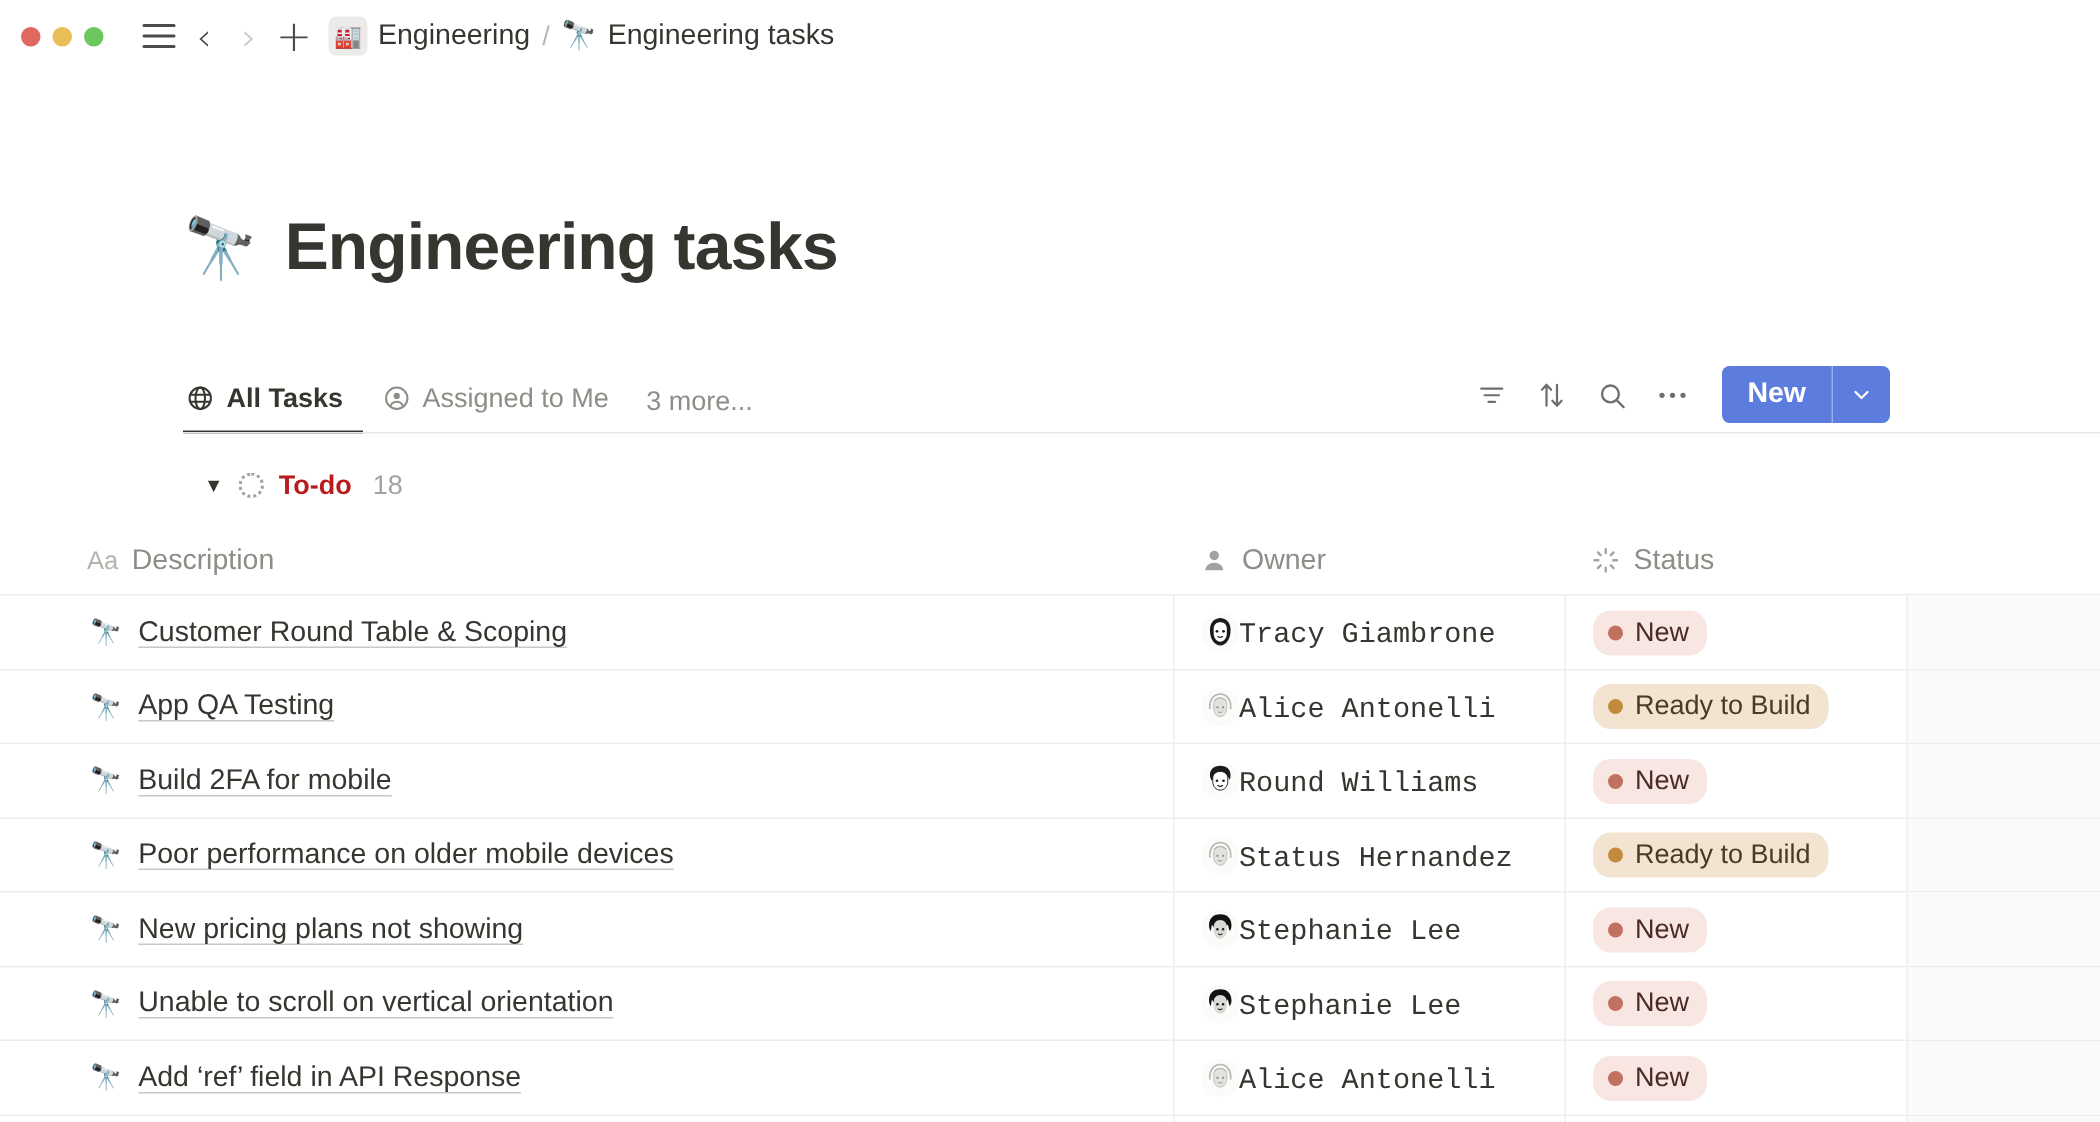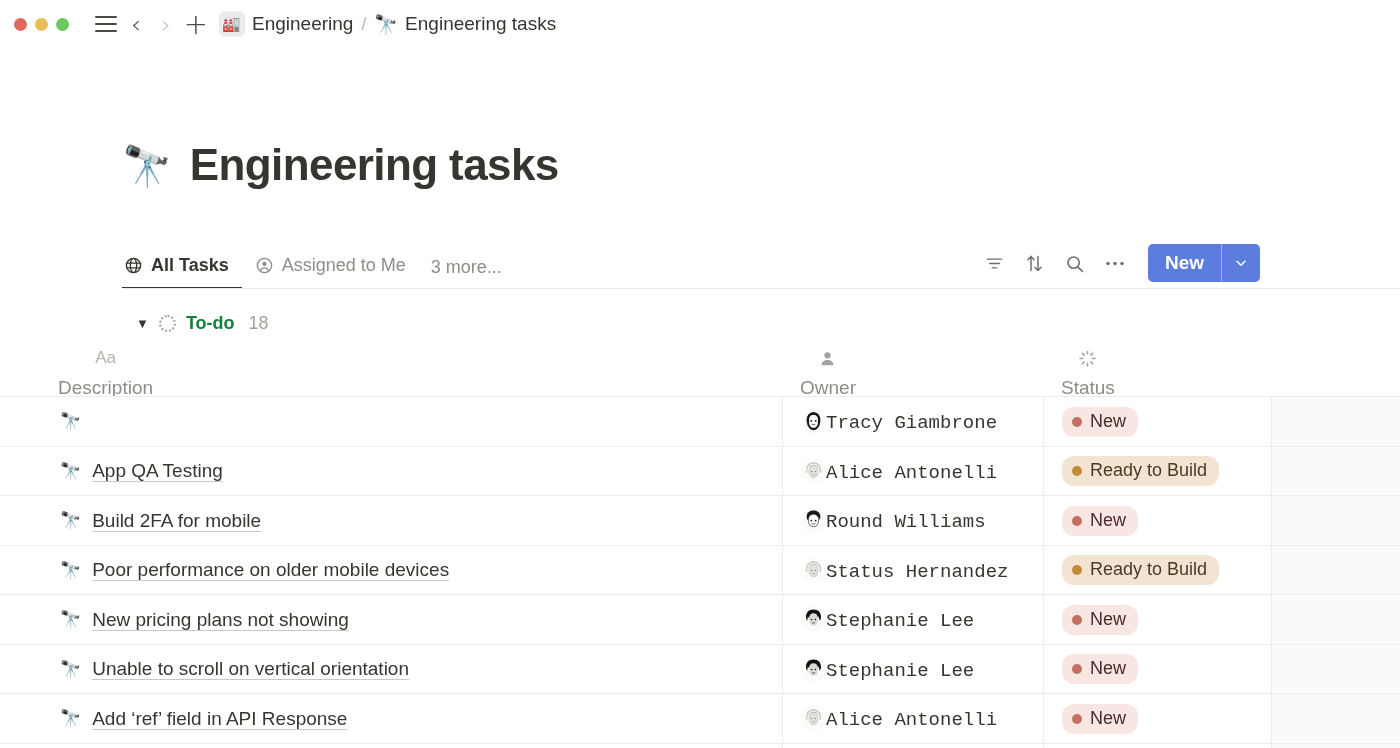--- a/index.html
+++ b/index.html
@@ -257,21 +257,21 @@
   .group-circle {
     width: 17px;
     height: 17px;
     border-radius: 50%;
     border: 2px dotted #a3a29e;
     box-sizing: border-box;
   }
   .group-name {
     font-size: 18px;
     font-weight: 700;
-    color: #15803d;
+    color: #b91c1c;
   }
   .group-count {
     font-size: 18px;
     color: #a3a29e;
     margin-left: 4px;
   }
 
   
   .table {
     margin-top: 14px;
@@ -318,21 +318,20 @@
   .row.head .c-status,
   .row.head .c-tail { border-left: none; }
   .row.head .c-desc { padding-left: 58px; }
 
   .hd {
     display: flex;
     align-items: center;
     gap: 9px;
     font-size: 19px;
     color: #8e8d87;
-    flex-direction: column;
   }
   .hd-aa {
     font-size: 17px;
     color: #b4b3ae;
     font-weight: 400;
   }
 
   .task {
     display: flex;
     align-items: center;
@@ -544,20 +543,21 @@
       </span>
     </div>
     <div class="cell c-tail" style="background:#ffffff"></div>
   </div>
 
   <div id="rows">
       <div class="row">
         <div class="cell c-desc">
           <span class="task">
             <span class="task-emoji">🔭</span>
+            <span class="task-title">Customer Round Table &amp; Scoping</span>
           </span>
         </div>
         <div class="cell c-owner">
           <span class="owner">
             <span class="avatar">
               <svg viewBox="0 0 40 40" width="25" height="25" style="display:block;border-radius:50%">
                 <circle cx="20" cy="20" r="20" fill="#fbfbfa"></circle>
                 <path d="M20 5c8 0 11 6 11 13 0 9-5 16-11 16S9 27 9 18C9 11 12 5 20 5z" fill="#1b1b1b"></path>
                 <path d="M13 16c0-4 3-7 7-7s7 3 7 7v5c0 5-3 9-7 9s-7-4-7-9z" fill="#ffffff"></path>
                 <path d="M11 13c2-6 7-8 9-8s7 2 9 8c-3-3-6-4-9-4s-6 1-9 4z" fill="#1b1b1b"></path>

